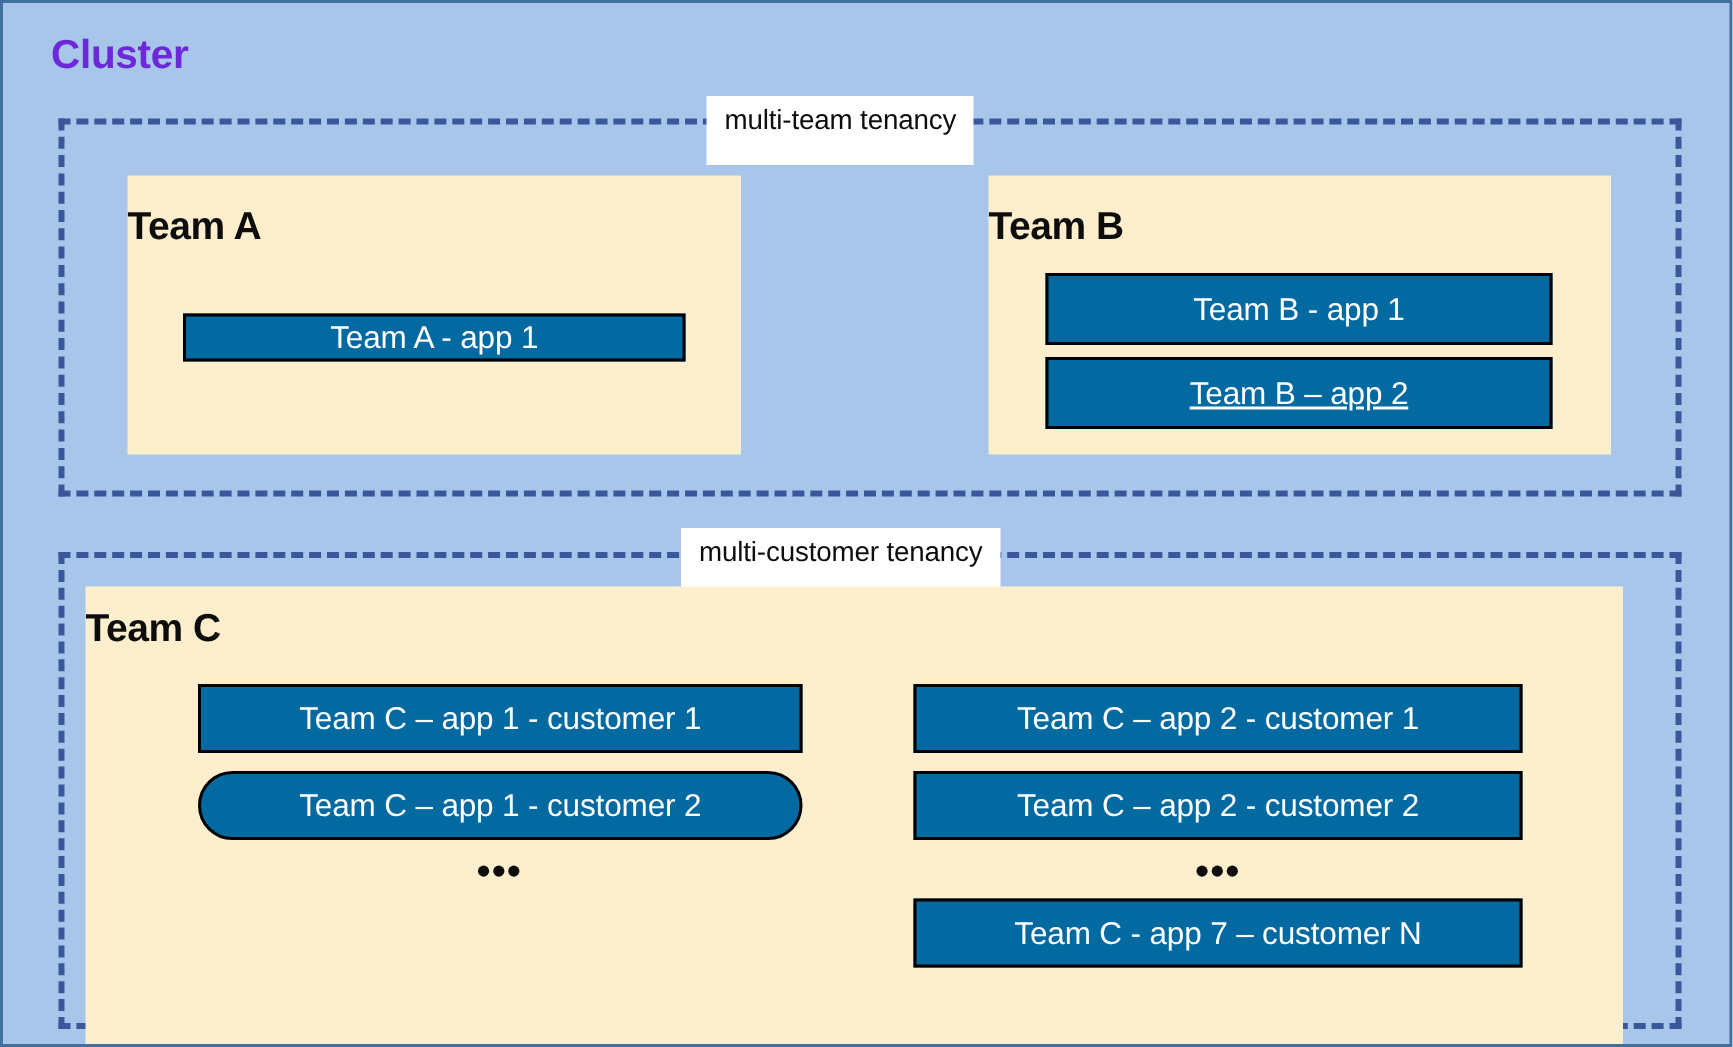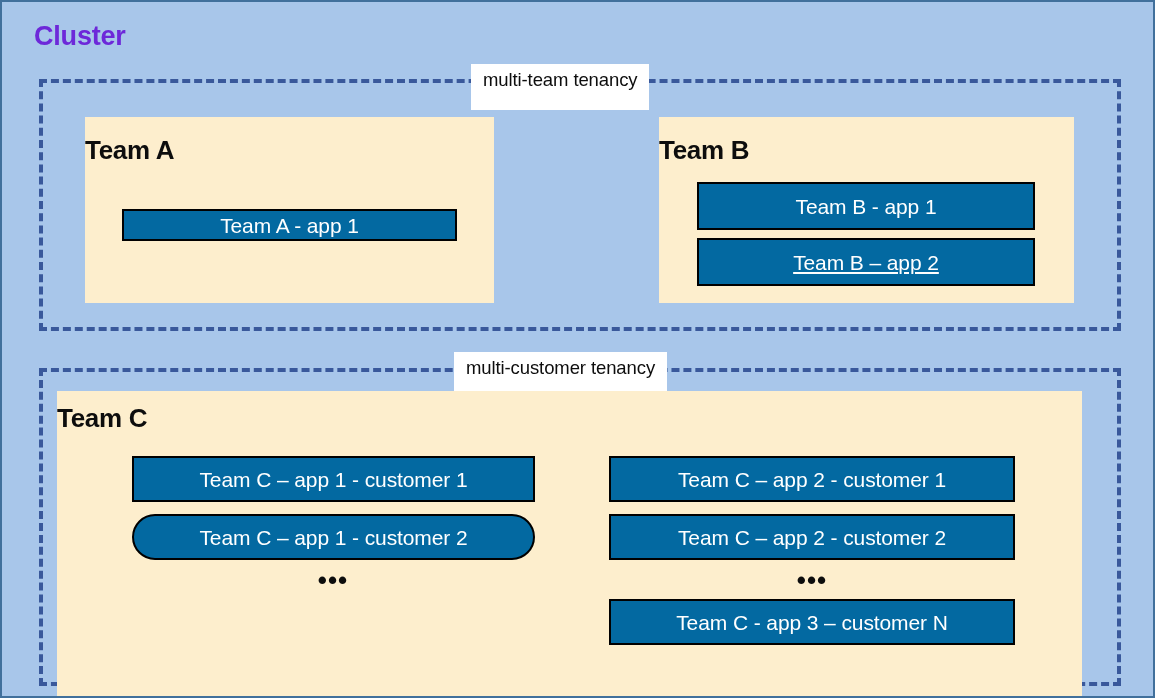--- a/index.html
+++ b/index.html
@@ -175,16 +175,16 @@
   <div id="team-c-box" class="team-box">
     <div class="team-title">Team C</div>
 
     <div id="team-c-a1-c1" class="app-box">Team C – app 1 - customer 1</div>
     <div id="team-c-a1-c2" class="app-box">Team C – app 1 - customer 2</div>
     <div id="ellipsis-app-1" class="ellipsis">•••</div>
 
     <div id="team-c-a2-c1" class="app-box">Team C – app 2 - customer 1</div>
     <div id="team-c-a2-c2" class="app-box">Team C – app 2 - customer 2</div>
     <div id="ellipsis-app-2" class="ellipsis">•••</div>
-    <div id="team-c-a2-cN" class="app-box">Team C - app 3 – customer N</div>
+    <div id="team-c-a2-cN" class="app-box">Team C - app 7 – customer N</div>
   </div>
 
 </div>
 
 </body></html>

